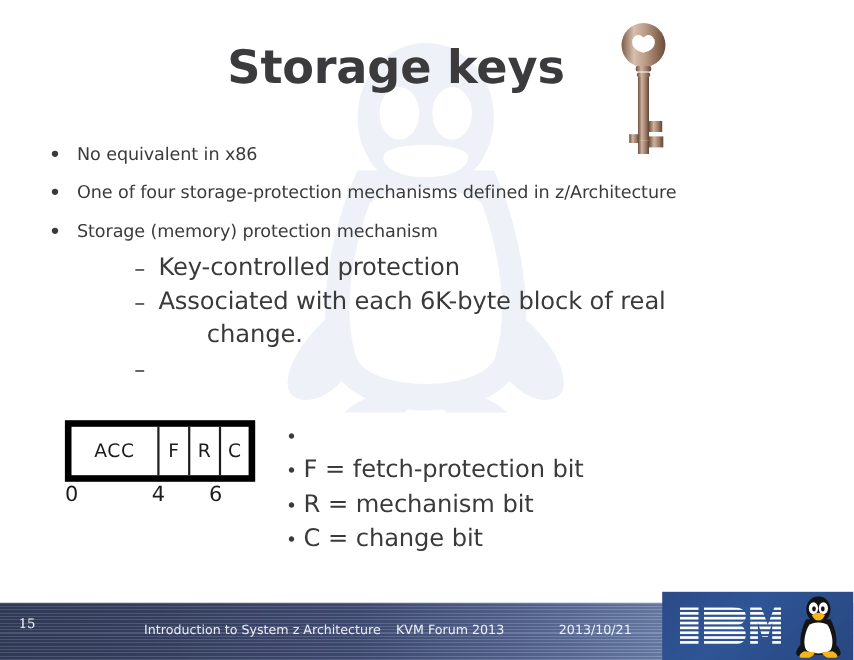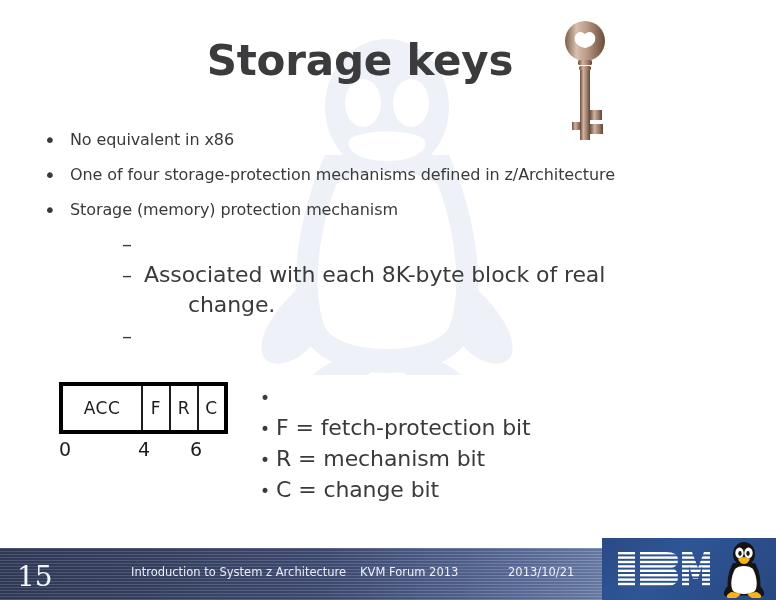--- a/index.html
+++ b/index.html
@@ -111,21 +111,21 @@
     left: 59px;
     top: 382px;
     width: 175px;
     height: 95px;
   }
   #keybox {
     position: absolute;
     left: 0;
     top: 0;
     display: flex;
-    border: 4px solid #000000;
+    border: 6px solid #000000;
     background: #ffffff;
     height: 44px;
   }
   .kcell {
     border-right: 2px solid #1c1c1c;
     display: flex;
     align-items: center;
     justify-content: center;
     font-family: "DejaVu Sans", sans-serif;
     font-size: 17px;
@@ -194,21 +194,21 @@
   #footer-inner {
     position: absolute;
     inset: 0;
     width: 620px;
   }
   #page-number {
     position: absolute;
     left: 17px;
     top: 12px;
     font-family: "DejaVu Serif", serif;
-    font-size: 28px;
+    font-size: 12px;
     color: #f2f4f9;
   }
   #footer-center {
     position: absolute;
     left: 131px;
     top: 17px;
     font-size: 11.5px;
     color: #e9edf6;
     font-family: "DejaVu Sans", sans-serif;
   }
@@ -324,26 +324,29 @@
       <span class="bullet-text">One of four storage-protection mechanisms defined in z/Architecture</span>
     </div>
 
     <div class="bullet-row">
       <span class="bullet-mark">•</span>
       <span class="bullet-text">Storage (memory) protection mechanism</span>
     </div>
 
     <div class="sub-row">
       <span class="sub-mark">–</span>
+      <span class="sub-text">
+        <span>Key-controlled protection</span>
+      </span>
     </div>
 
     <div class="sub-row">
       <span class="sub-mark">–</span>
       <span class="sub-text">
-        <span>Associated with each 8K-byte block of real</span>
+        <span>Associated with each 6K-byte block of real</span>
         <span class="cont">change.</span>
       </span>
     </div>
 
     <div class="sub-row">
       <span class="sub-mark">–</span>
     </div>
 
   </div>
 

